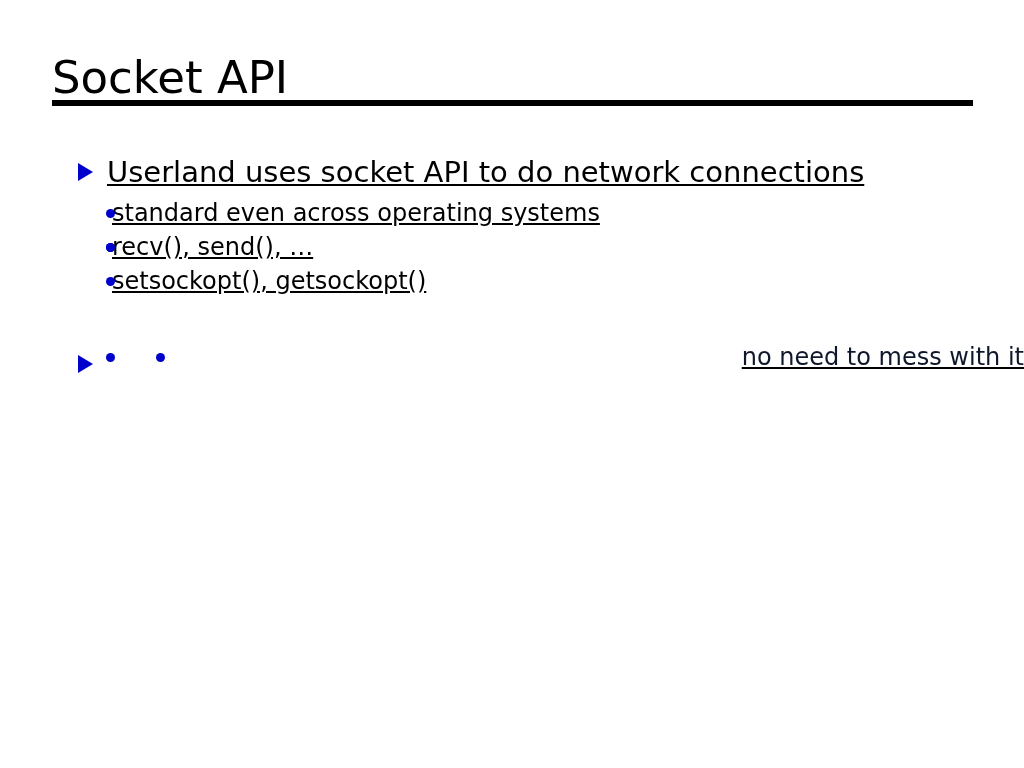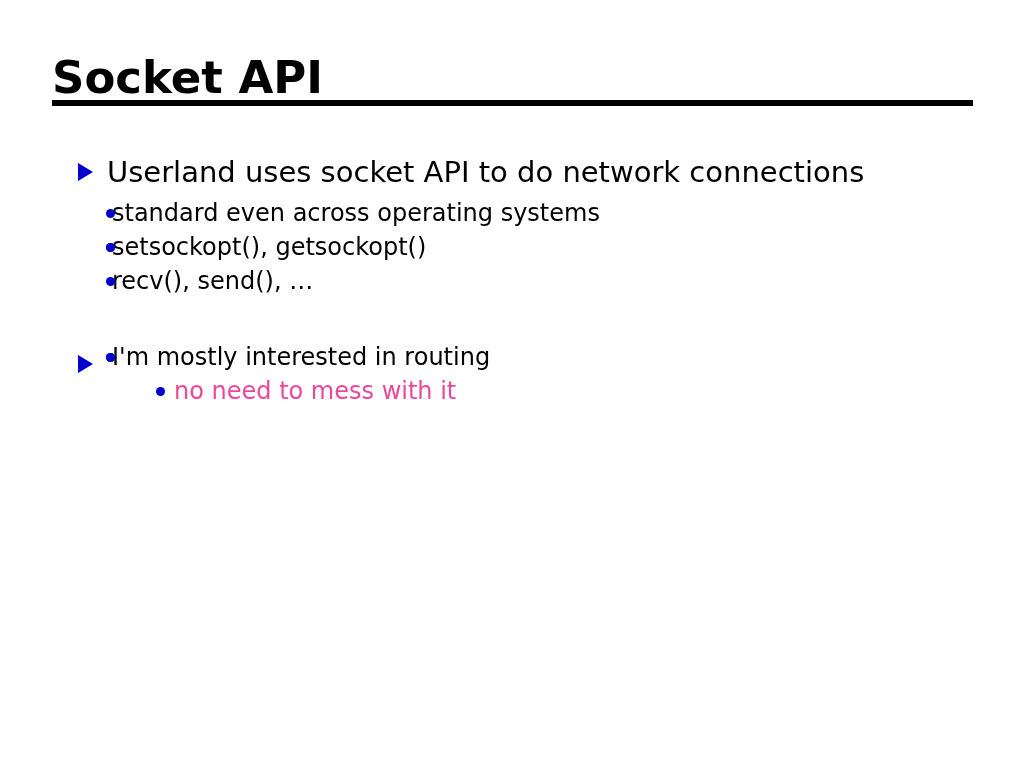--- a/index.html
+++ b/index.html
@@ -23,21 +23,21 @@
     background: #ffffff;
   }
 
   
   .slide-title {
     position: absolute;
     left: 52px;
     top: 52px;
     font-size: 45px;
     line-height: 52px;
-    font-weight: 700;
+    font-weight: 400;
     letter-spacing: 0px;
     color: #000000;
     white-space: nowrap;
   }
   .title-rule {
     position: absolute;
     left: 52px;
     top: 100px;
     width: 921px;
     height: 6px;
@@ -45,21 +45,21 @@
   }
 
   
   .body-area {
     position: absolute;
     left: 0;
     top: 148px;
     width: 1024px;
   }
 
-  .block { position: relative; }
+  .block { position: relative; text-decoration: underline; }
 
   
   .lvl1 {
     position: relative;
     padding-left: 107px;
     font-size: 29px;
     line-height: 48px;
     color: #000000;
   }
   .lvl1 .marker-tri {
@@ -91,21 +91,22 @@
     border-radius: 50%;
     background: #0000CC;
   }
 
   
   .lvl3 {
     position: relative;
     padding-left: 174px;
     font-size: 24px;
     line-height: 34px;
-    color: #ec4899;
+    color: #0f172a;
+    text-align: right;
   }
   .lvl3 .marker-dot {
     position: absolute;
     left: 156px;
     top: 13px;
     width: 9px;
     height: 9px;
     border-radius: 50%;
     background: #0000CC;
   }
@@ -133,44 +134,40 @@
         <span class="marker-dot"></span>
         <span>standard even across operating systems</span>
       </div>
 
       <div class="lvl2">
         <span class="marker-dot"></span>
       </div>
 
       <div class="lvl2">
         <span class="marker-dot"></span>
-        <span>setsockopt(), getsockopt()</span>
+        <span>recv(), send(), …</span>
       </div>
 
       <div class="lvl2">
         <span class="marker-dot"></span>
-        <span>recv(), send(), …</span>
+        <span>setsockopt(), getsockopt()</span>
       </div>
     </div>
 
     <div class="gap-between-blocks"></div>
 
     <div class="block">
       <div class="lvl1">
         <span class="marker-tri"></span>
       </div>
 
       <div class="lvl2">
         <span class="marker-dot"></span>
       </div>
 
-      <div class="lvl2">
-        <span class="marker-dot"></span>
-        <span>I'm mostly interested in routing</span>
-      </div>
 
       <div class="lvl3">
         <span class="marker-dot"></span>
         <span>no need to mess with it</span>
       </div>
     </div>
 
   </div>
 </div>
 

